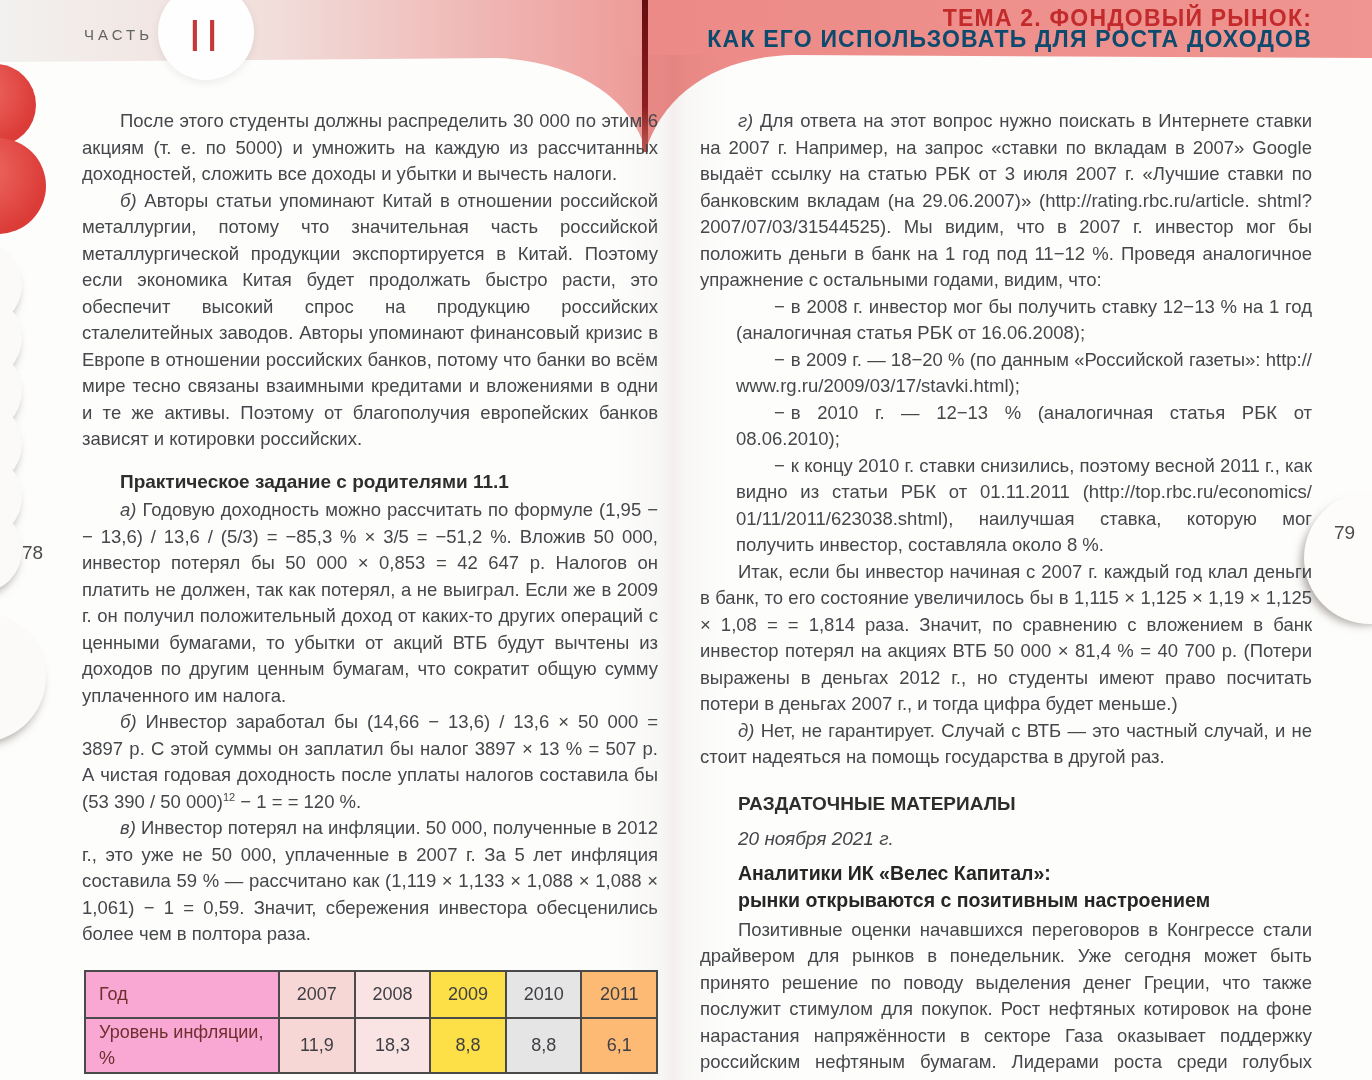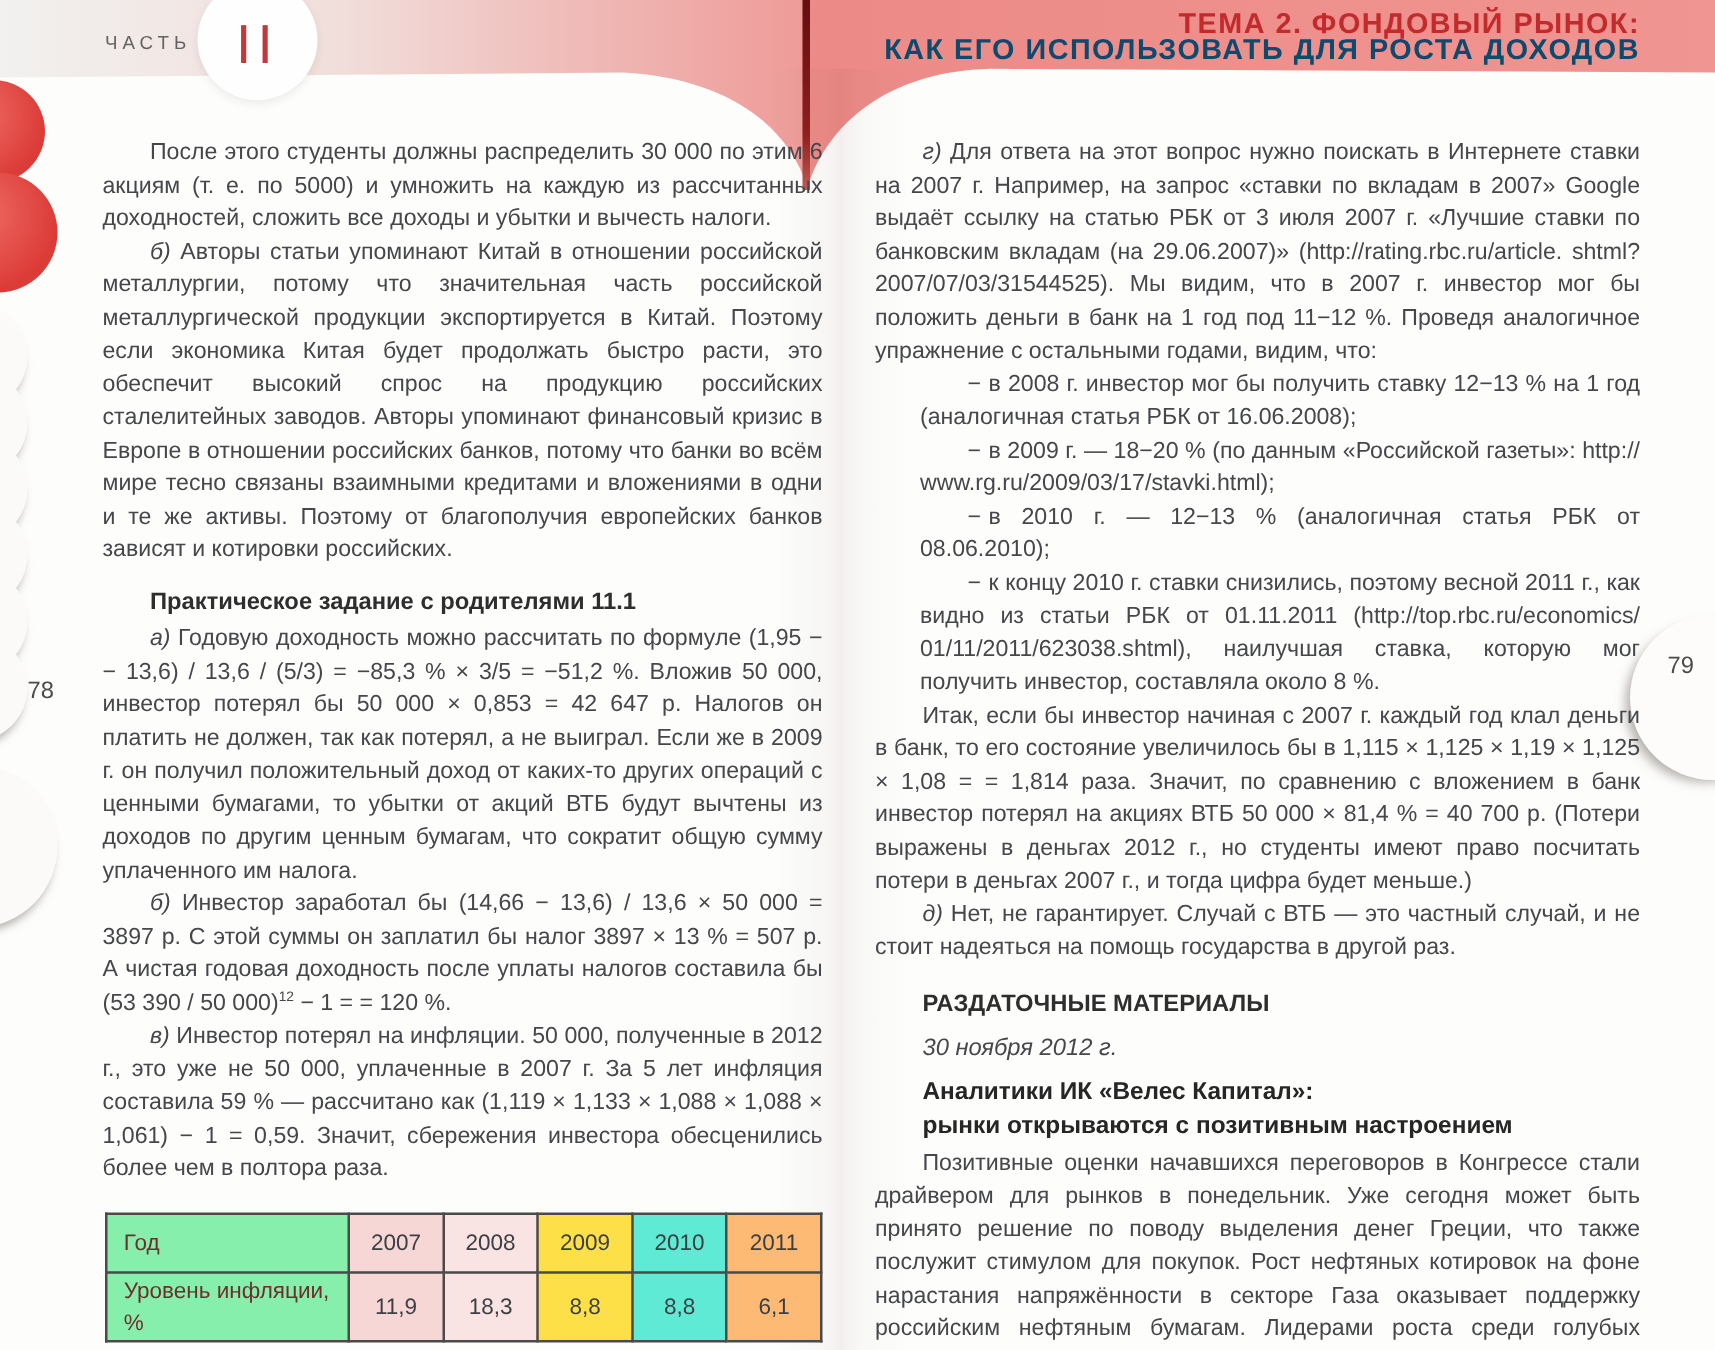--- a/index.html
+++ b/index.html
@@ -65,25 +65,25 @@
     text-indent:38px; font-size:19px; text-align:left;
   }
   
   table.infl { border-collapse:collapse; margin:22px 0 0 2px; table-layout:fixed; }
   table.infl td {
     border:2px solid #4a4a4a; height:45px; font-size:18px;
     text-align:center; color:#3d3f44; padding:0;
   }
   table.infl td.lbl {
     width:188px; text-align:left; padding-left:13px;
-    background:#86efac; color:#6d2f2e;
+    background:#f9a8d4; color:#6d2f2e;
   }
   table.infl td.y  { width:77px; }
   .bg1 { background:#f7d7d6; } .bg2 { background:#f9e4e3; }
-  .bg3 { background:#fde047; } .bg4 { background:#5eead4; }
+  .bg3 { background:#fde047; } .bg4 { background:#e5e5e5; }
   .bg5 { background:#fdba74; }
   .source-note { margin-top:13px; font-size:17px; color:#4a4a4a;
     text-indent:0 !important; text-align:left; }
   
   .bullets { margin:0; }
   .bullet { position:relative; padding-left:36px; text-indent:-22px;
     text-align:justify; margin:0; }
   .bullet .marker { margin-right:6px; }
   
   .handout-heading { font-weight:bold; color:#2e2e2e; margin-top:20px;
@@ -187,21 +187,21 @@
       <p class="bullet"><span class="marker">−</span><span>в 2008 г. инвестор мог бы получить ставку 12−13 % на 1 год (аналогичная статья РБК от 16.06.2008);</span></p>
       <p class="bullet"><span class="marker">−</span><span>в 2009 г. — 18−20 % (по данным «Российской газеты»: http:// www.rg.ru/2009/03/17/stavki.html);</span></p>
       <p class="bullet"><span class="marker">−</span><span>в 2010 г. — 12−13 % (аналогичная статья РБК от 08.06.2010);</span></p>
       <p class="bullet"><span class="marker">−</span><span>к концу 2010 г. ставки снизились, поэтому весной 2011 г., как видно из статьи РБК от 01.11.2011 (http://top.rbc.ru/economics/ 01/11/2011/623038.shtml), наилучшая ставка, которую мог получить инвестор, составляла около 8 %.</span></p>
     </div>
 
     <p>Итак, если бы инвестор начиная с 2007 г. каждый год клал деньги в банк, то его состояние увеличилось бы в 1,115 × 1,125 × 1,19 × 1,125 × 1,08 = = 1,814 раза. Значит, по сравнению с вложением в банк инвестор потерял на акциях ВТБ 50 000 × 81,4 % = 40 700 р. (Потери выражены в деньгах 2012 г., но студенты имеют право посчитать потери в деньгах 2007 г., и тогда цифра будет меньше.)</p>
     <p><span class="pm">д)</span> <span>Нет, не гарантирует. Случай с ВТБ — это частный случай, и не стоит надеяться на помощь государства в другой раз.</span></p>
 
     <div class="handout-heading">РАЗДАТОЧНЫЕ МАТЕРИАЛЫ</div>
-    <div class="handout-date">30 ноября 2012 г.</div>
+    <div class="handout-date">20 ноября 2021 г.</div>
     <div class="handout-title">
       <div>Аналитики ИК «Велес Капитал»:</div>
       <div>рынки открываются с позитивным настроением</div>
     </div>
     <p style="margin-top:3px;">Позитивные оценки начавшихся переговоров в Конгрессе стали драйвером для рынков в понедельник. Уже сегодня может быть принято решение по поводу выделения денег Греции, что также послужит стимулом для покупок. Рост нефтяных котировок на фоне нарастания напряжённости в секторе Газа оказывает поддержку российским нефтяным бумагам. Лидерами роста среди голубых фишек стали компании металлургического сектора — Северсталь и ММК, а также бумаги НОВАТЭКа —</p>
   </div>
 
 </div>
 
 </body></html>

